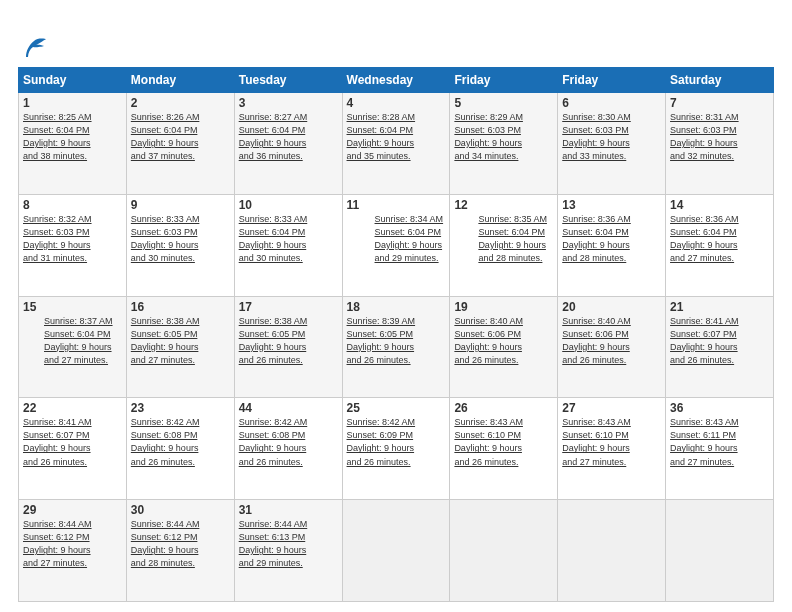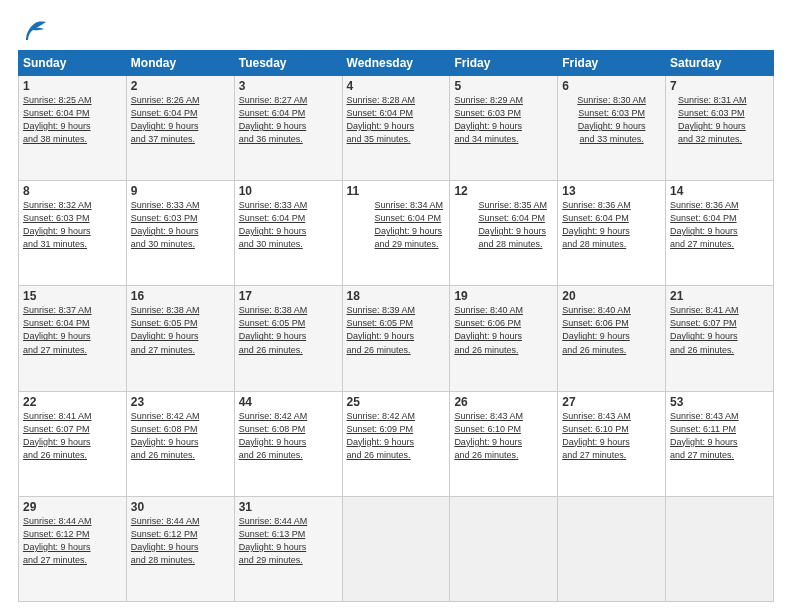--- a/index.html
+++ b/index.html
@@ -6,21 +6,21 @@
     body {
       font-family: Arial, sans-serif;
       background: #fff;
       width: 792px;
       height: 612px;
       overflow: hidden;
     }
     .page {
       width: 792px;
       height: 612px;
-      padding: 18px 18px 10px 18px;
+      padding: 35px 18px 10px 18px;
       display: flex;
       flex-direction: column;
     }
     .header {
       display: flex;
       justify-content: space-between;
       align-items: flex-start;
       margin-bottom: 8px;
     }
     .logo {
@@ -161,28 +161,28 @@
           </td>
           <td>
             <span class="day-num">5</span>
             <div class="day-detail" style="white-space: pre-line;">Sunrise: 8:29 AM
 Sunset: 6:03 PM
 Daylight: 9 hours
 and 34 minutes.</div>
           </td>
           <td>
             <span class="day-num">6</span>
-            <div class="day-detail" style="white-space: pre-line; text-align: center;">Sunrise: 8:30 AM
+            <div class="day-detail" style="white-space: pre-line;">Sunrise: 8:30 AM
 Sunset: 6:03 PM
 Daylight: 9 hours
 and 33 minutes.</div>
           </td>
           <td>
             <span class="day-num">7</span>
-            <div class="day-detail" style="white-space: pre-line; margin-left: 8px;">Sunrise: 8:31 AM
+            <div class="day-detail" style="white-space: pre-line;">Sunrise: 8:31 AM
 Sunset: 6:03 PM
 Daylight: 9 hours
 and 32 minutes.</div>
           </td>
         </tr>
         <tr>
           <td>
             <span class="day-num">8</span>
             <div class="day-detail" style="white-space: pre-line;">Sunrise: 8:32 AM
 Sunset: 6:03 PM
@@ -228,21 +228,21 @@
             <span class="day-num">14</span>
             <div class="day-detail" style="white-space: pre-line;">Sunrise: 8:36 AM
 Sunset: 6:04 PM
 Daylight: 9 hours
 and 27 minutes.</div>
           </td>
         </tr>
         <tr>
           <td>
             <span class="day-num">15</span>
-            <div class="day-detail" style="white-space: pre-line;">Sunrise: 8:37 AM
+            <div class="day-detail" style="white-space: pre-line; margin-left: 21px;">Sunrise: 8:37 AM
 Sunset: 6:04 PM
 Daylight: 9 hours
 and 27 minutes.</div>
           </td>
           <td>
             <span class="day-num">16</span>
             <div class="day-detail" style="white-space: pre-line;">Sunrise: 8:38 AM
 Sunset: 6:05 PM
 Daylight: 9 hours
 and 27 minutes.</div>
@@ -320,21 +320,21 @@
 and 26 minutes.</div>
           </td>
           <td>
             <span class="day-num">27</span>
             <div class="day-detail" style="white-space: pre-line;">Sunrise: 8:43 AM
 Sunset: 6:10 PM
 Daylight: 9 hours
 and 27 minutes.</div>
           </td>
           <td>
-            <span class="day-num">53</span>
+            <span class="day-num">36</span>
             <div class="day-detail" style="white-space: pre-line;">Sunrise: 8:43 AM
 Sunset: 6:11 PM
 Daylight: 9 hours
 and 27 minutes.</div>
           </td>
         </tr>
         <tr>
           <td>
             <span class="day-num">29</span>
             <div class="day-detail" style="white-space: pre-line;">Sunrise: 8:44 AM

